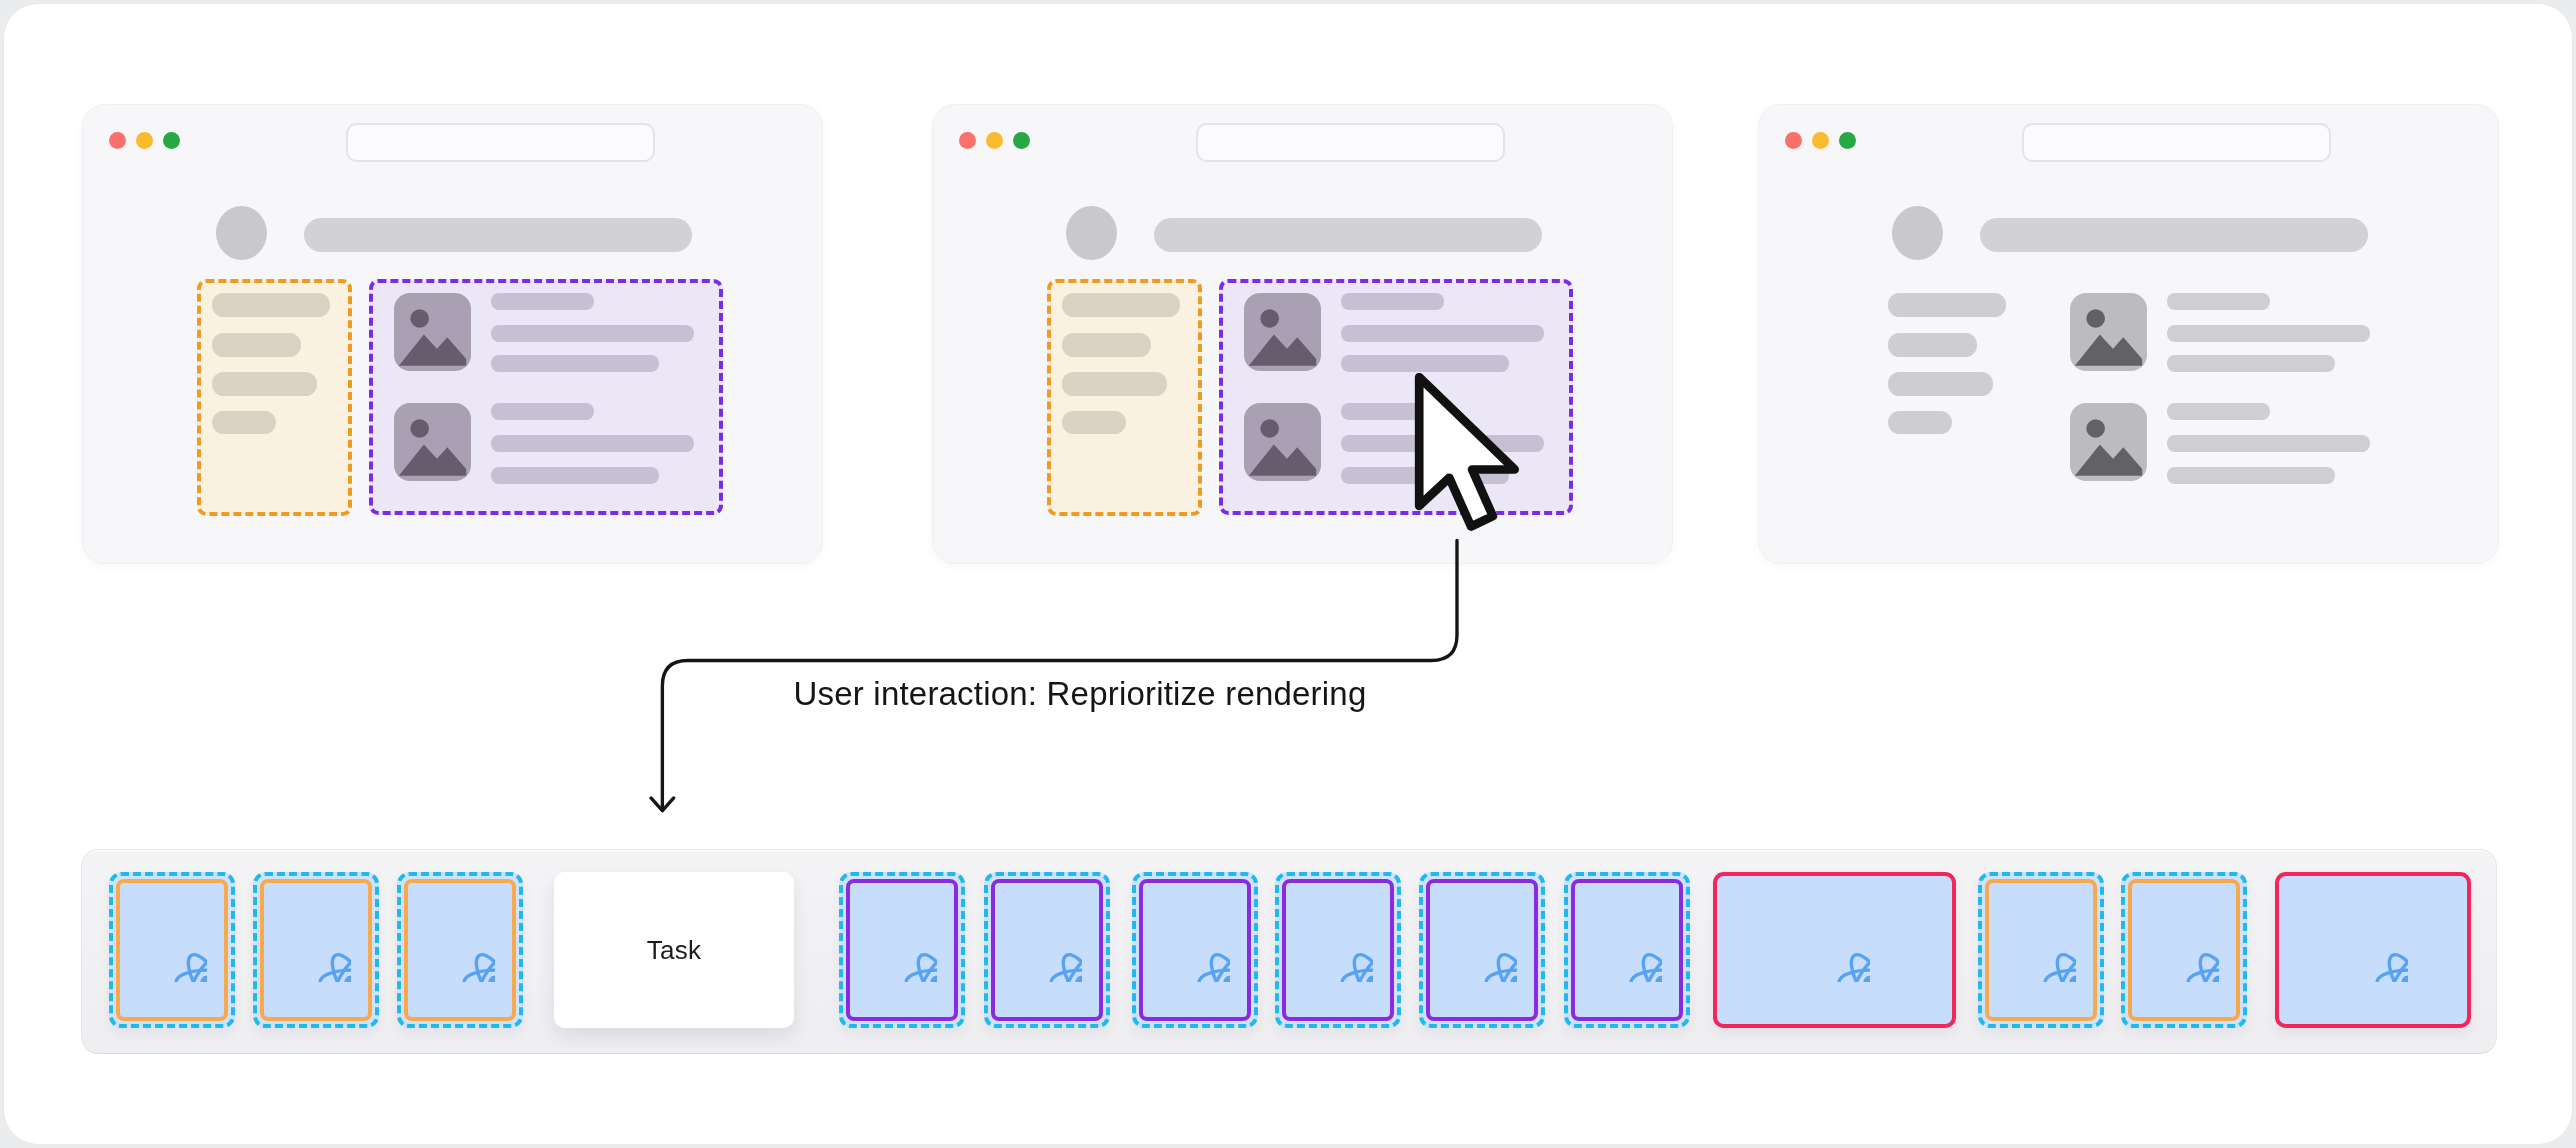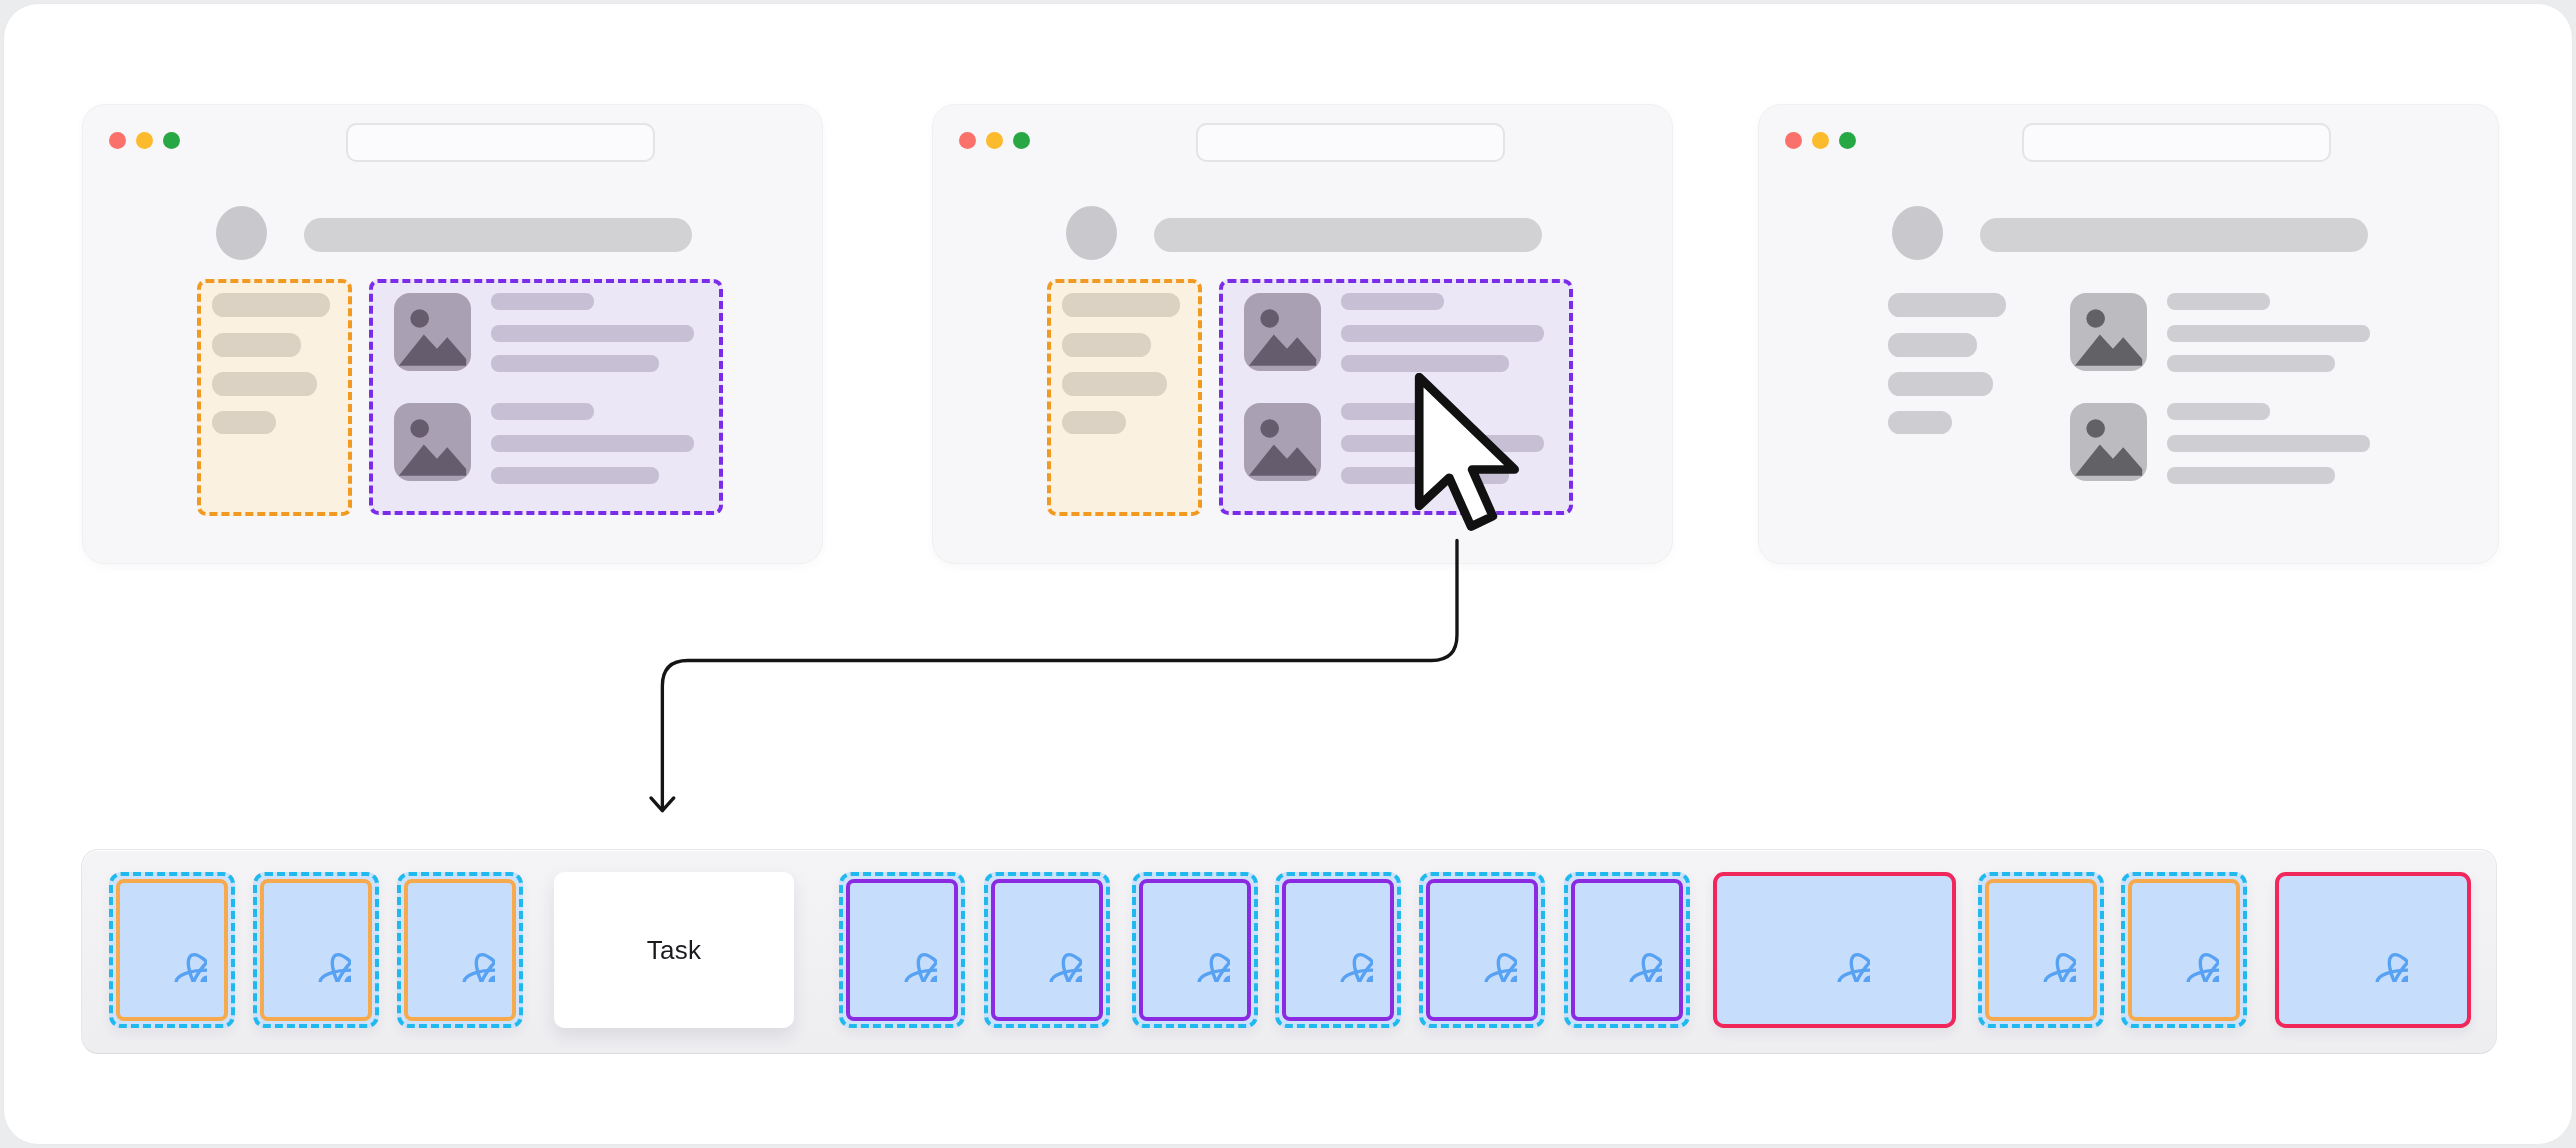--- a/index.html
+++ b/index.html
@@ -212,20 +212,21 @@
 
   <svg class="cursor" viewBox="0 0 52 80">
     <path d="M2 2 L2 64 L16.5 50.5 L27 74 L37.5 69 L27.5 46.5 L48 46.5 Z" fill="#ffffff" stroke="#111111" stroke-width="4.2" stroke-linejoin="round"></path>
   </svg>
 
   <svg class="connector" viewBox="0 0 3840 1712">
     <path d="M2172 806 L2172 947 Q2172 985 2134 985 L1025 985 Q987 985 987 1023 L987 1208" fill="none" stroke="#151515" stroke-width="5" stroke-linecap="round"></path>
     <path d="M970 1190 L987 1209 L1004 1190" fill="none" stroke="#151515" stroke-width="5" stroke-linecap="round" stroke-linejoin="round"></path>
   </svg>
 
+  <div class="annotation">User interaction: Reprioritize rendering</div>
 
   <div class="strip" id="timeline-strip">
       <div class="card card--orange" style="left: 27px; width: 126px;">
         <div class="card-inner">
           <svg class="react-logo" viewBox="-12 -11 24 22">
             <use href="#sym-react"></use>
           </svg>
         </div>
       </div>
       <div class="card card--orange" style="left: 171px; width: 126px;">

